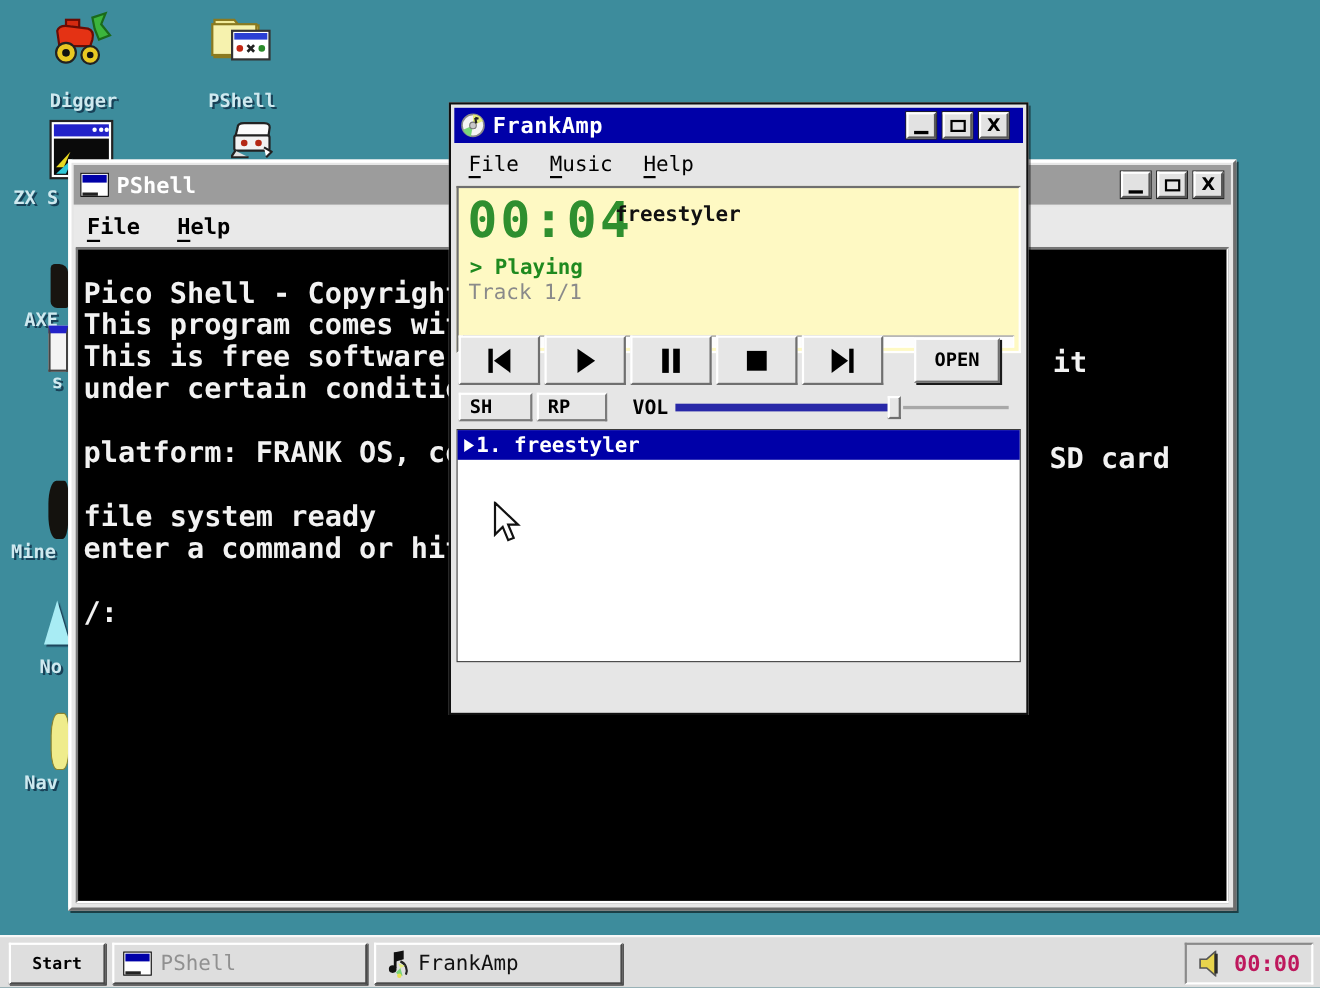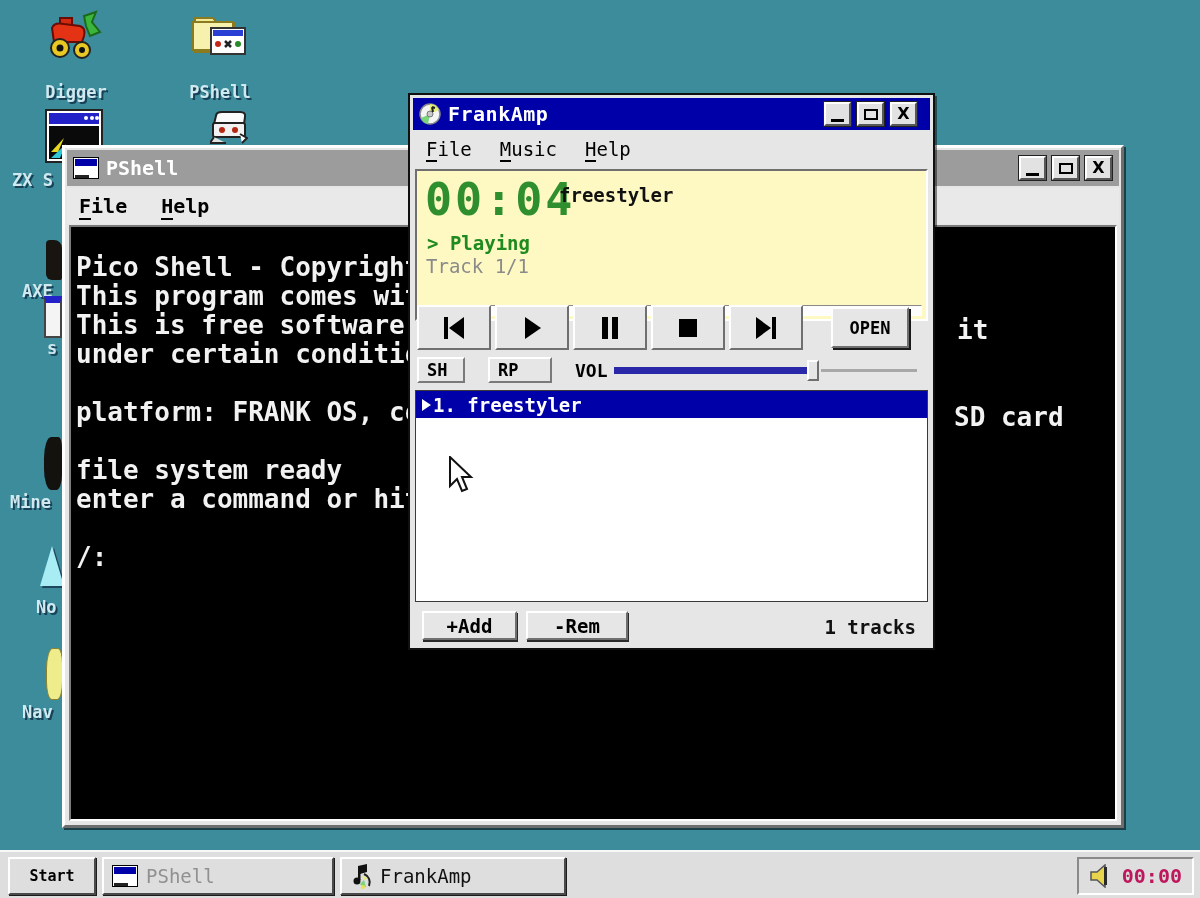--- a/index.html
+++ b/index.html
@@ -282,41 +282,36 @@
     </div>
     <div class="tbtn">
       <svg width="26" height="26" viewBox="0 0 26 26">
         <polygon points="3,2 18,13 3,24" fill="#000"></polygon>
         <rect x="19" y="2" width="4" height="22" fill="#000"></rect>
       </svg>
     </div>
   </div>
   <div class="openbtn">OPEN</div>
 
-  <div class="smbtn" style="left:7px; width:48px;">SH</div>
+  <div class="smbtn" style="left:7px; width:67px;">SH</div>
   <div class="smbtn" style="left:78px; width:64px;">RP</div>
   <div class="vol-label">VOL</div>
   <div class="vol-slider">
     <div class="vol-fill"></div>
     <div class="vol-thumb"></div>
     <div class="vol-rest"></div>
   </div>
 
   <div class="fa-playlist">
     <div class="pl-row">
       <div class="pl-marker"></div>
       <span>1. freestyler</span>
     </div>
   </div>
 
-  <div class="fa-footer">
-    <div class="fbtn" style="left:9px; width:95px;">+Add</div>
-    <div class="fbtn" style="left:113px; width:102px;">-Rem</div>
-    <div class="fa-trackcount">1 tracks</div>
-  </div>
 </div>
 
 <svg id="cursor" width="26" height="38" viewBox="0 0 26 38">
   <polygon points="2,1 2,30 9,23 14,35 19,33 14,21 23,21" fill="#fdfdfd" stroke="#111" stroke-width="2"></polygon>
 </svg>
 
 <div id="taskbar">
   <div class="tb-btn" id="startbtn">Start</div>
 
   <div class="tb-btn" id="task-pshell">

